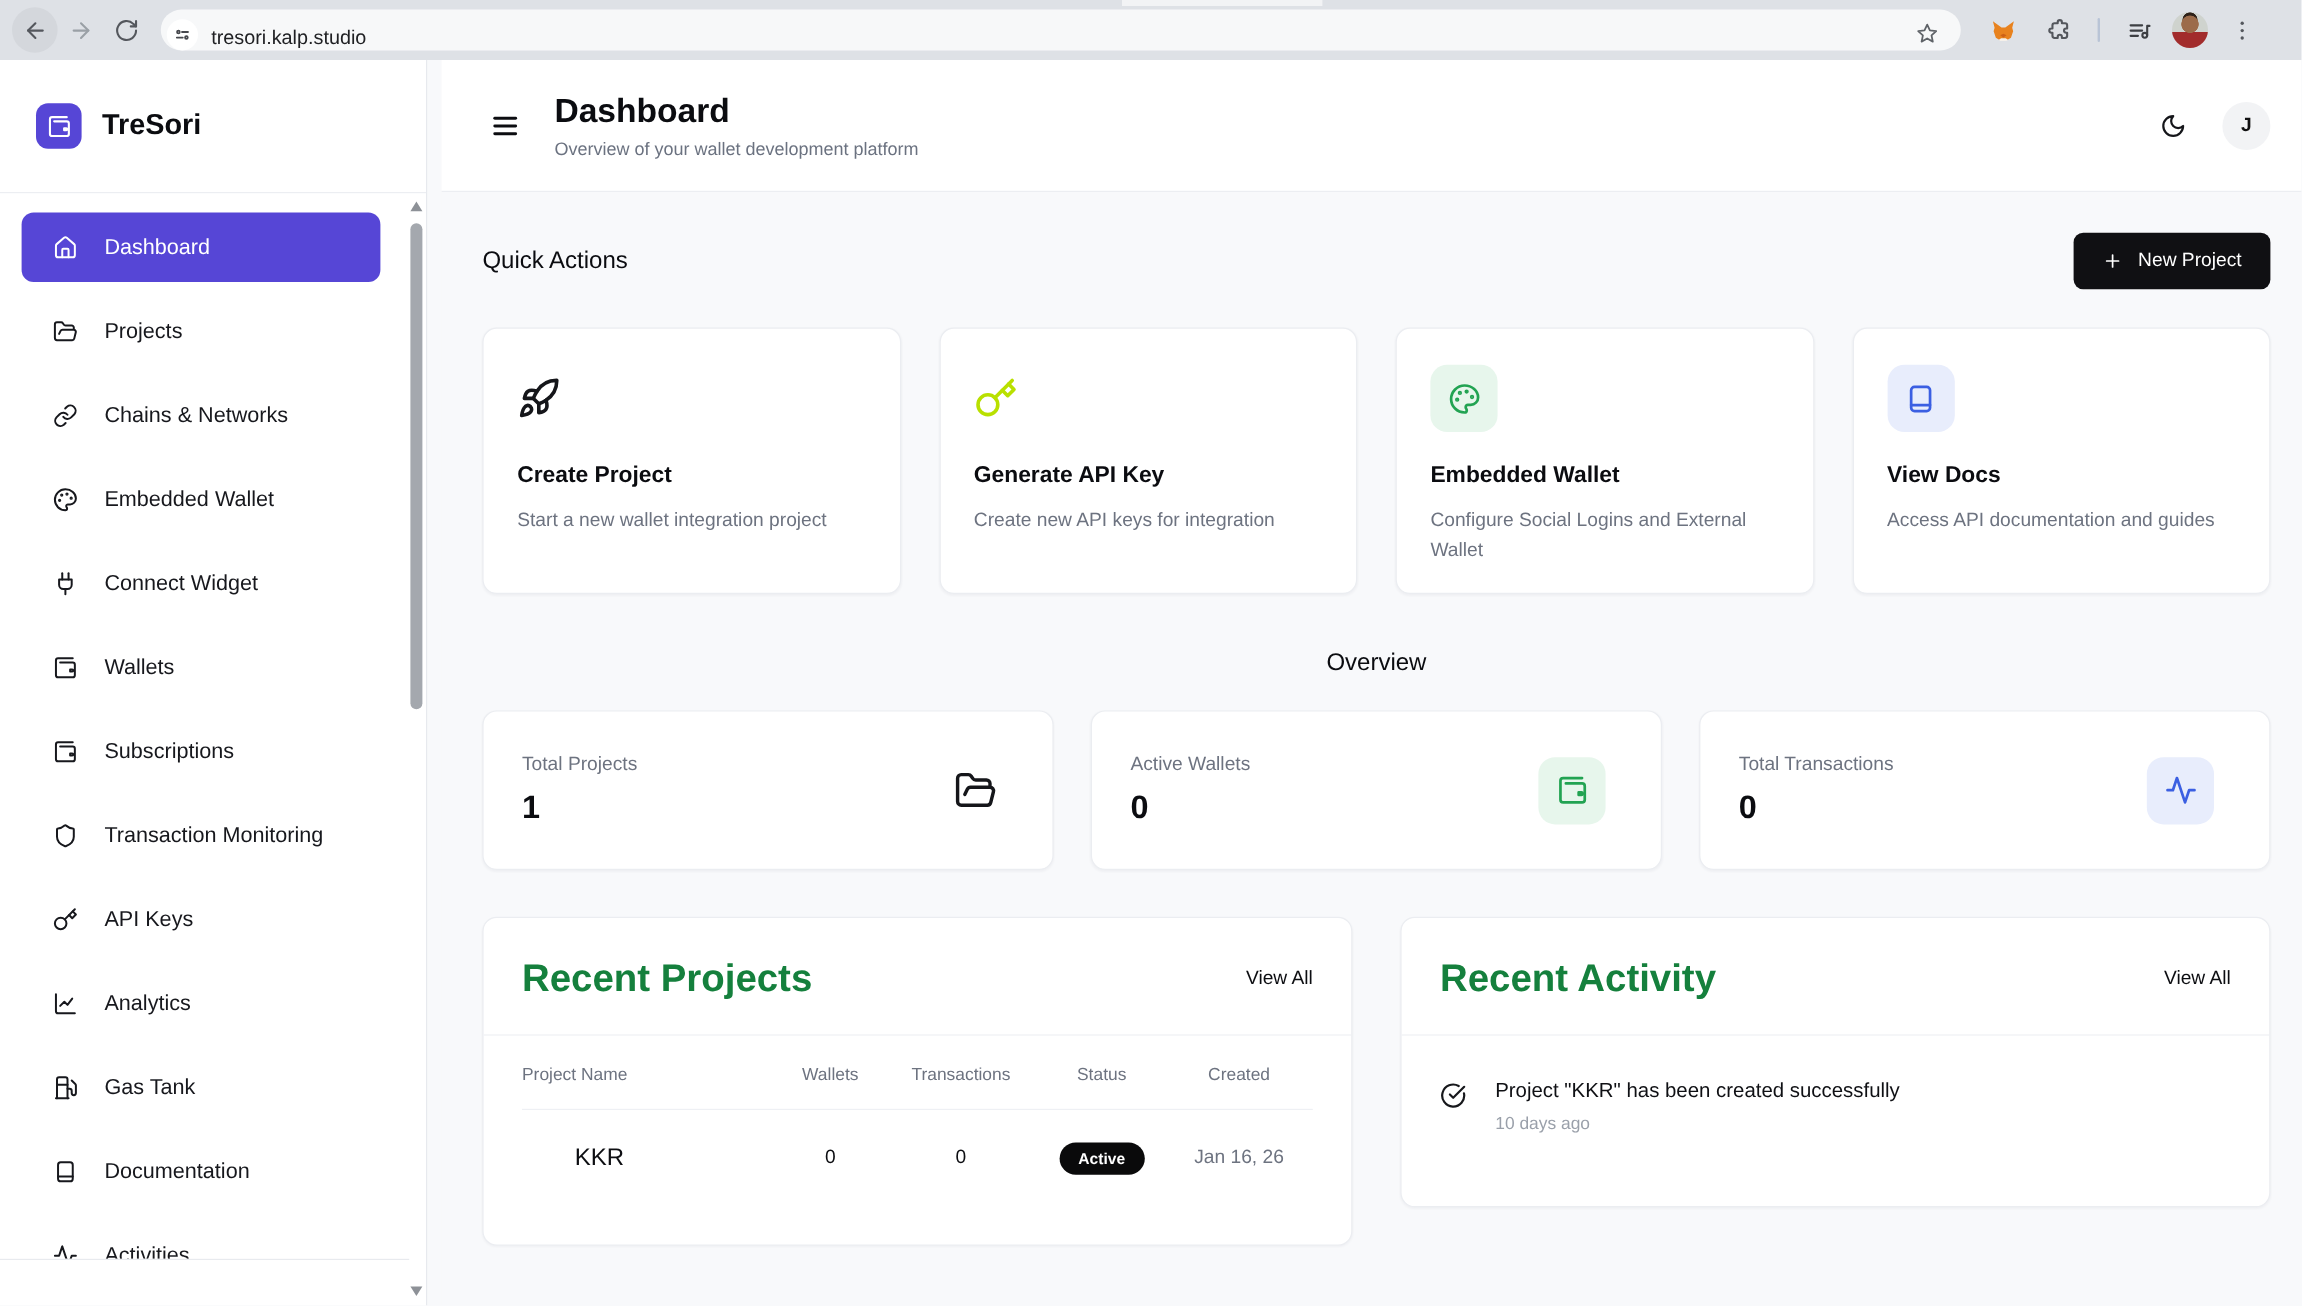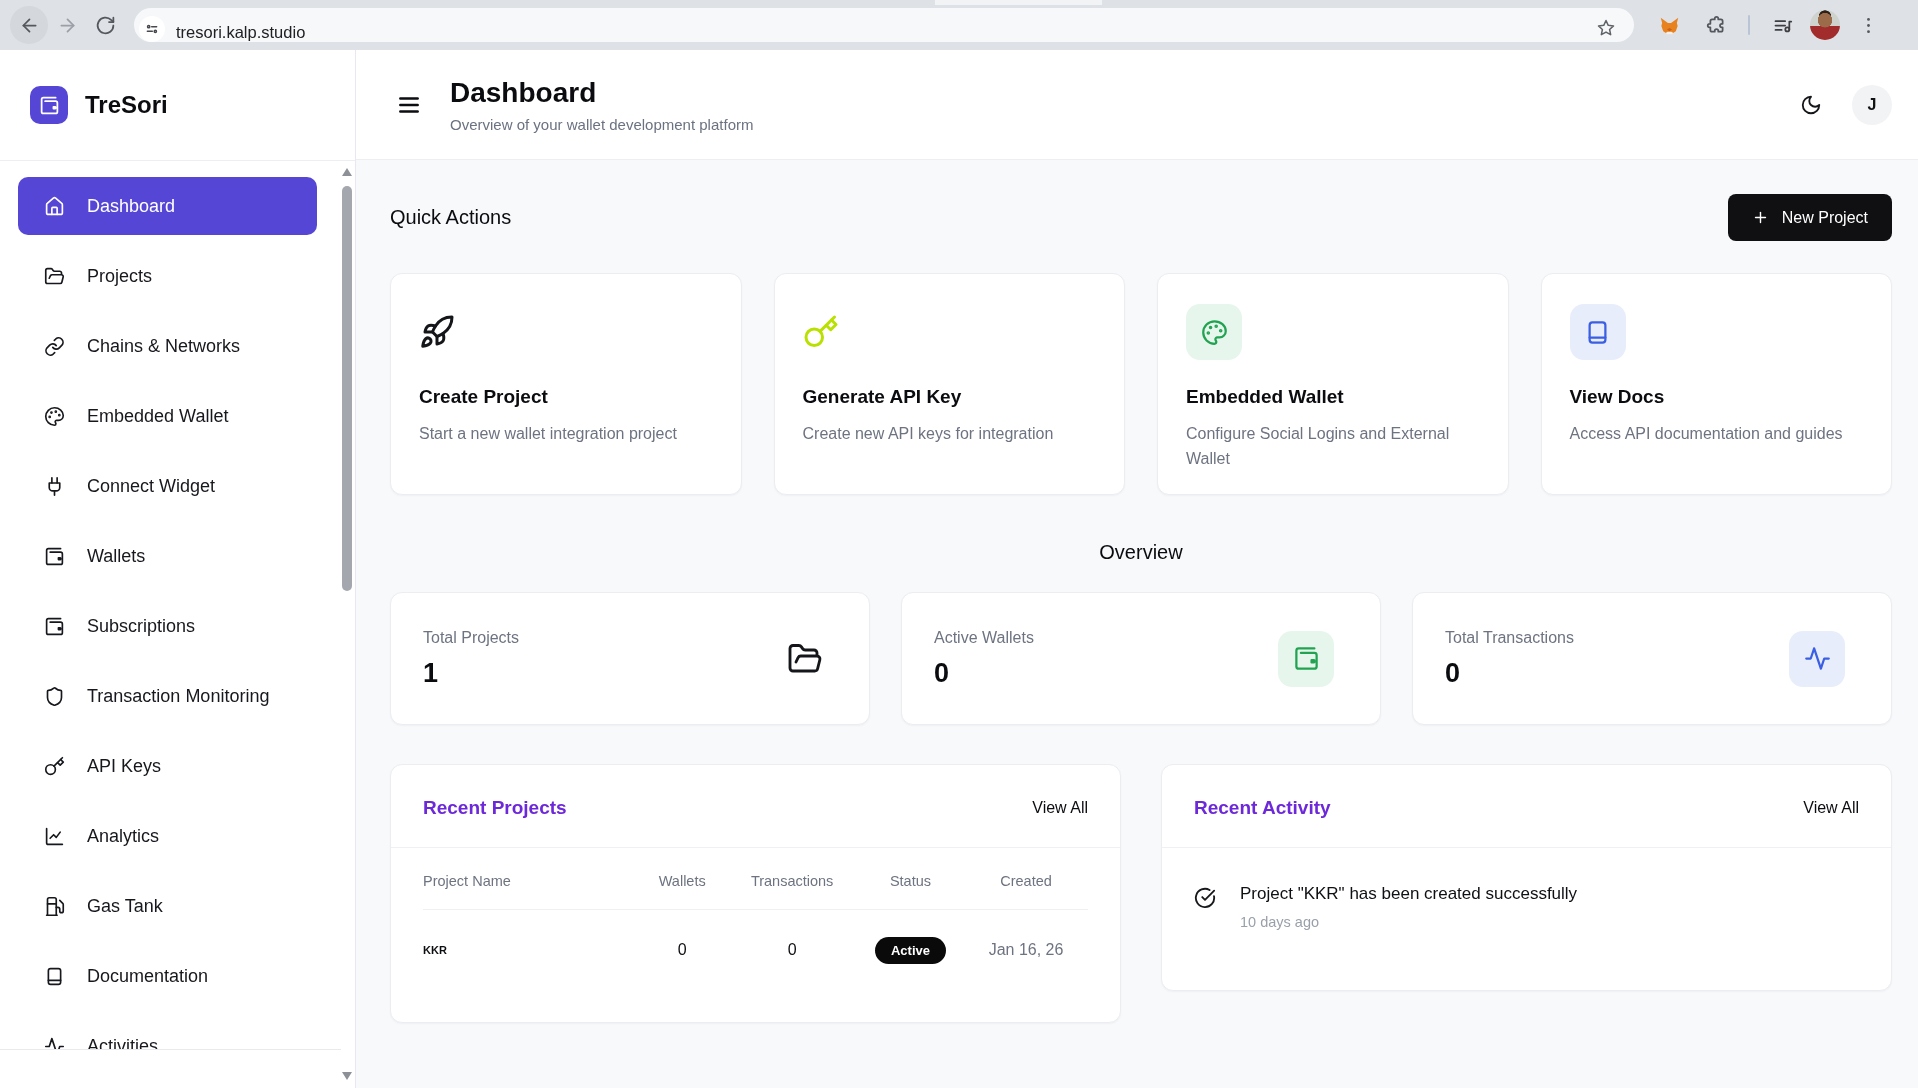--- a/index.html
+++ b/index.html
@@ -24,21 +24,21 @@
   .url-text { font-size:16.5px; color:#202124; flex:1; }
   .star-btn { color:#5f6368; } .star-btn svg { width:20px; height:20px; stroke-width:1.8; }
   .toolbar-right { display:flex; align-items:center; gap:9px; margin-left:16px; }
   .ext-divider { width:2px; height:20px; background:#b9c4d6; border-radius:1px; margin:0 4px; }
   .avatar-photo { width:30px; height:30px; border-radius:50%;
     background: radial-gradient(circle at 50% 34%, #9c6b4a 0 7px, rgba(0,0,0,0) 7.5px),
                 radial-gradient(circle at 50% 22%, #2e2119 0 6px, rgba(0,0,0,0) 6.5px),
                 linear-gradient(180deg, #cfd3ce 0 55%, #a22c2c 55% 100%); }
 
   
-  .app { display:flex; height:1038px; }
+  .app { display:flex; height:1038px;gap:12px; }
   .sidebar { position:relative; width:356px; background:#ffffff; border-right:1px solid #e7e9ee;
     flex:0 0 auto; }
   .brand { height:111px; display:flex; align-items:center; gap:17px; padding:0 30px;
     border-bottom:1px solid #eceef2; }
   .brand-logo { width:38px; height:38px; border-radius:10px; background:#5646d6; color:#fff;
     display:flex; align-items:center; justify-content:center; }
   .brand-logo svg { width:21px; height:21px; }
   .brand-name { font-size:24px; font-weight:bold; color:#0b0c10; }
   .nav { padding:16px 38px 0 18px; height:888px; overflow:hidden; }
   .nav-item { height:58px; margin-bottom:12px; border-radius:10px; display:flex; align-items:center;
@@ -93,28 +93,28 @@
     padding:0 46px 0 32px; display:flex; align-items:center; justify-content:space-between;
     box-shadow:0 1px 2px rgba(16,24,40,.04); }
   .stat-label { font-size:16px; color:#6d7380; margin-bottom:11px; }
   .stat-value { font-size:27px; font-weight:bold; color:#0b0c10; }
   .stat-plain { width:36px; height:36px; color:#15161a; stroke-width:1.9; }
 
   .bottom-grid { display:grid; grid-template-columns:1fr 1fr; gap:40px; align-items:start; }
   .panel { background:#fff; border:1px solid #ebedf1; border-radius:12px; box-shadow:0 1px 2px rgba(16,24,40,.04); }
   .panel-head { display:flex; justify-content:space-between; align-items:center;
     padding:32px 32px 28px; border-bottom:1px solid #eef0f4; }
-  .panel-title { font-size:19px; font-weight:bold; color:#6d28d9; }
+  .panel-title { font-size:32px; font-weight:bold; color:#15803d; }
   .view-all { font-size:16px; color:#0c0d11; background:none; border:none; font-family:inherit; }
   .tbl { padding:4px 32px 32px; }
   .tbl-head, .tbl-row { display:grid; grid-template-columns:1.9fr .8fr 1.15fr .95fr 1.1fr; align-items:center; }
   .tbl-head { height:58px; border-bottom:1px solid #eef0f4; color:#6d7380; font-size:14.5px; }
   .tbl-head > div:not(:first-child), .tbl-row > div:not(:first-child) { text-align:center; }
   .tbl-row { height:80px; font-size:16px; color:#0d0e12; }
-  .cell-name { font-weight:700; font-size:11px; }
+  .cell-name { font-weight:400; font-size:20px;margin-left:44px; }
   .cell-created { color:#6d7380; }
   .pill { display:inline-block; background:#0a0a0b; color:#fff; font-size:13px; font-weight:bold;
     padding:6px 16px; border-radius:999px; }
   .activity-item { display:flex; gap:24px; padding:36px 32px 60px; }
   .activity-check { width:22px; height:22px; color:#17181c; margin-top:3px; flex:0 0 auto; }
   .activity-text { font-size:17px; color:#0f1014; }
   .activity-time { margin-top:10px; font-size:14.5px; color:#9aa0aa; }
 </style>
 </head>
 <body>

